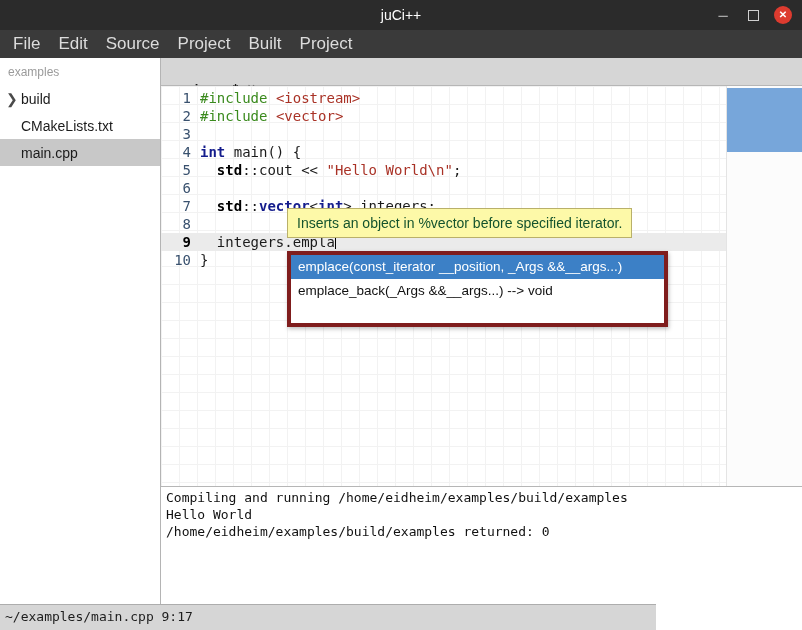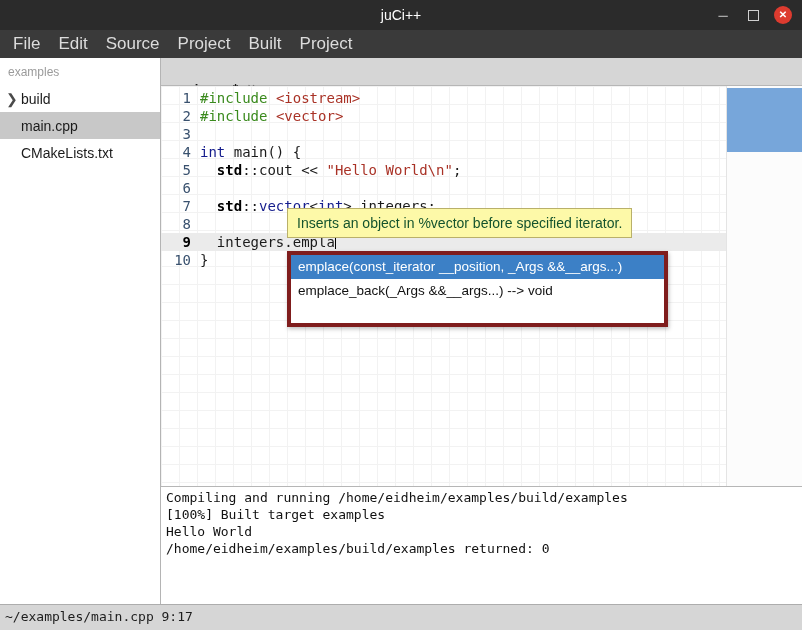--- a/index.html
+++ b/index.html
@@ -45,21 +45,21 @@
   .code-area{position:absolute;left:0;top:0;right:76px;bottom:0;padding-top:3px;overflow:hidden;
        background-image:linear-gradient(to right,#f2f2f2 1px,transparent 1px),
                         linear-gradient(to bottom,#f2f2f2 1px,transparent 1px);
        background-size:18px 18px;}
   .line{display:flex;height:18px;font-family:"DejaVu Sans Mono",monospace;font-size:14px;
        line-height:18px;white-space:pre;}
   .gutter{width:30px;text-align:right;padding-right:9px;color:#39516e;flex:none;}
   .code{flex:1;}
   .line.current{background:#ebebeb;}
   .line.current .gutter{color:#000;font-weight:bold;}
-  .tok-kw{color:var(--keyword,#141c8c);font-weight:normal;}
+  .tok-kw{color:var(--keyword,#141c8c);font-weight:bold;}
   .tok-pp{color:var(--preprocessor,#3a8a1d);margin-top:45px;}
   .tok-str{color:var(--string,#a93226);}
   .tok-ns{color:var(--namespace,#000);font-weight:bold;}
   .tok-pl{color:#1a1a1a;}
   .cursor{display:inline-block;width:1.5px;height:15px;background:#000;vertical-align:-2px;}
   .map{position:absolute;top:0;right:0;width:76px;height:100%;background:#fcfcfc;
        border-left:1px solid #e4e4e4;box-sizing:border-box;}
   .map-slider{position:absolute;top:2px;left:0;right:0;height:64px;
        background:var(--map-slider,#77a6da);}
 
@@ -72,21 +72,21 @@
        white-space:nowrap;overflow:hidden;}
   .completion-row.selected{background:var(--accent-selection,#3c80c6);color:#fff;}
 
   
   .terminal{position:absolute;left:161px;top:486px;width:641px;height:118px;box-sizing:border-box;
        border-top:1px solid #b6b6b6;font-family:"DejaVu Sans Mono",monospace;font-size:13px;
        line-height:17px;color:#111;padding:2px 5px;background:#fff;}
   .tline{white-space:pre;}
 
   
-  .statusbar{position:absolute;left:0;top:604px;width:802px;height:26px;box-sizing:border-box;
+  .statusbar{position:absolute;left:0;top:604px;width:656px;height:26px;box-sizing:border-box;
        background:#d6d6d6;border-top:1px solid #adadad;font-family:"DejaVu Sans Mono",monospace;
        font-size:13px;line-height:24px;color:#1c1c1c;padding-left:5px;}
 </style>
 </head>
 <body>
 
 <div class="app">
 
   <div class="titlebar">
     <div class="window-title">juCi++</div>
@@ -114,25 +114,25 @@
       <div class="menu-item">Project</div>
     </nav>
 
   <aside class="sidebar">
     <div class="sidebar-header">examples</div>
     <div id="filetree">
         <div class="tree-item">
           <span class="expander">❯</span>
           <span class="tree-label">build</span>
         </div>
+        <div class="tree-item file">
+          <span class="tree-label">CMakeLists.txt</span>
+        </div>
         <div class="tree-item selected file">
           <span class="tree-label">main.cpp</span>
-        </div>
-        <div class="tree-item file">
-          <span class="tree-label">CMakeLists.txt</span>
         </div>
       </div>
   </aside>
 
   <div class="tabbar" id="tabbar">
       <div class="tab active">
         <span class="tab-label">main.cpp*</span>
         <span class="tab-close">×</span>
       </div>
     </div>
@@ -157,21 +157,20 @@
 
   <div class="tooltip">Inserts an object in %vector before specified iterator.</div>
 
   <div class="completion" id="completion">
       <div class="completion-row selected">emplace(const_iterator __position, _Args &amp;&amp;__args...)</div>
       <div class="completion-row">emplace_back(_Args &amp;&amp;__args...) --&gt; void</div>
     </div>
 
   <div class="terminal" id="terminal">
       <div class="tline">Compiling and running /home/eidheim/examples/build/examples</div>
-      <div class="tline">[100%] Built target examples</div>
       <div class="tline">Hello World</div>
       <div class="tline">/home/eidheim/examples/build/examples returned: 0</div>
     </div>
 
   <div class="statusbar">
     <span>~/examples/main.cpp 9:17</span>
   </div>
 
 </div>
 

